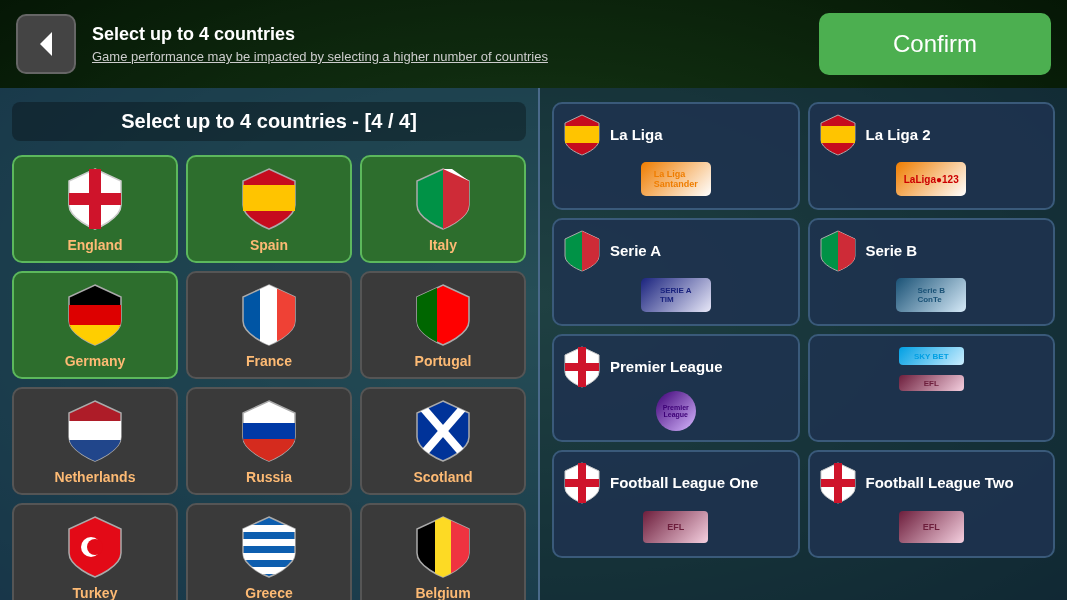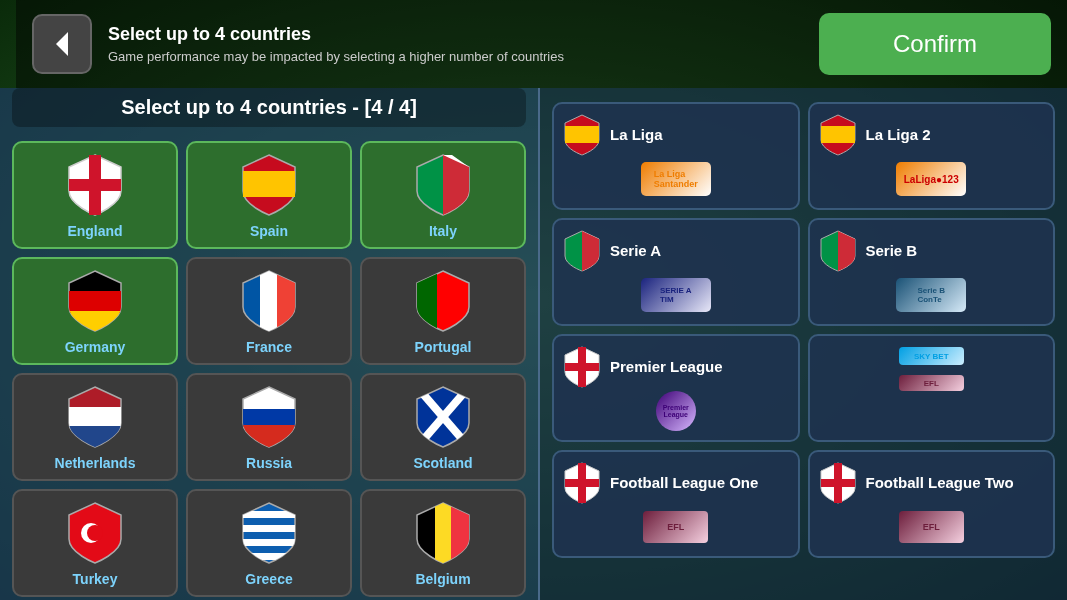--- a/index.html
+++ b/index.html
@@ -19,21 +19,20 @@
     }
     .header {
       position: relative;
       z-index: 10;
       display: flex;
       align-items: center;
       background: rgba(0,0,0,0.45);
       padding: 10px 16px;
       height: 88px;
       gap: 16px;
-      margin-left: 16px;
     }
     .back-btn {
       width: 60px;
       height: 60px;
       background: #444;
       border-radius: 10px;
       display: flex;
       align-items: center;
       justify-content: center;
       cursor: pointer;
@@ -46,20 +45,21 @@
     }
     .header-text .line1 {
       font-size: 18px;
       font-weight: bold;
       color: #fff;
     }
     .header-text .line2 {
       font-size: 13px;
       color: #ccc;
       margin-top: 4px;
+      text-decoration: underline;
     }
     .confirm-btn {
       background: #4caf50;
       color: #fff;
       font-size: 24px;
       font-weight: normal;
       border: none;
       border-radius: 10px;
       padding: 12px 40px;
       cursor: pointer;
@@ -69,21 +69,21 @@
     .main {
       position: relative;
       z-index: 10;
       display: flex;
       height: calc(600px - 88px);
     }
     
     .left-panel {
       width: 540px;
       background: rgba(30,60,100,0.7);
-      padding: 0 12px;
+      padding: 14px 12px;
       border-right: 2px solid #4a6a8a;
     }
     .left-title {
       text-align: center;
       font-size: 20px;
       font-weight: bold;
       color: #fff;
       margin-bottom: 14px;
       background: rgba(0,0,0,0.3);
       padding: 8px;
@@ -112,21 +112,21 @@
     }
     .flag-shield {
       width: 56px;
       height: 64px;
       margin-bottom: 6px;
       position: relative;
     }
     .country-name {
       font-size: 14px;
       font-weight: bold;
-      color: #7dd3fc;
+      color: #fdba74;
       text-align: center;
     }
     
     .right-panel {
       flex: 1;
       background: rgba(20,40,70,0.7);
       padding: 14px 12px;
       overflow-y: auto;
     }
     .right-title {

